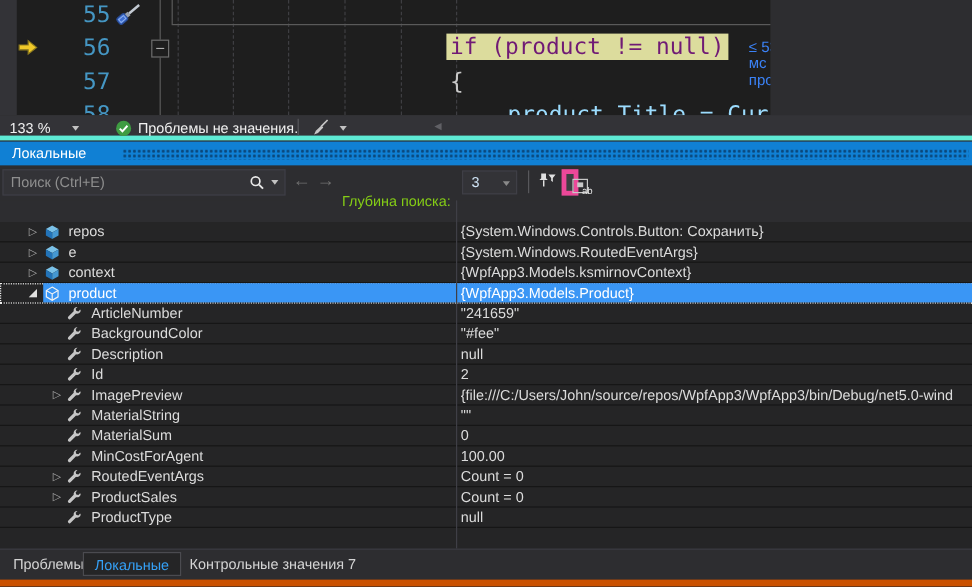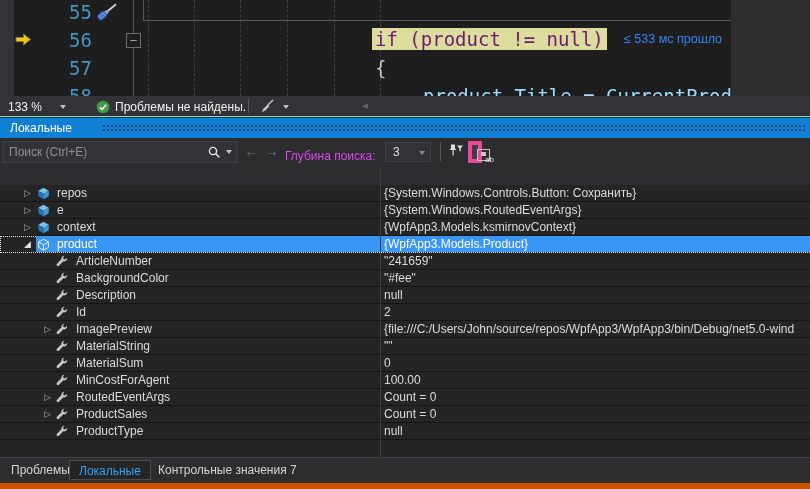--- a/index.html
+++ b/index.html
@@ -1,38 +1,38 @@
 <!DOCTYPE html>
 <html><head>
 <meta charset="utf-8">
 <style>
   html,body{margin:0;padding:0;background:#1e1e1e}
   .screen{position:relative;width:810px;height:489px;overflow:hidden;background:#2d2d30;
           font-family:"Liberation Sans",sans-serif;color:#dcdcdc;-webkit-font-smoothing:antialiased}
 
   
-  .editor{position:absolute;left:0;top:0;width:731px;height:96px;background:#1e1e1e;overflow:hidden}
+  .editor{position:absolute;left:0;top:0;width:642px;height:96px;background:#1e1e1e;overflow:hidden}
   .gutter{position:absolute;left:0;top:0;width:14px;height:96px;background:#333337}
   .lnum{position:absolute;left:0;width:92px;text-align:right;font:19px/24px "DejaVu Sans Mono",monospace;color:#4596c3}
   .guide{position:absolute;top:0;height:96px;width:0;border-left:1px dashed #3e3e42}
   .outline-line{position:absolute;left:133px;top:0;width:1px;height:96px;background:#5a5a5a}
   .box-v{position:absolute;left:143px;top:0;width:1px;height:20px;background:#5a5a5a}
   .box-h{position:absolute;left:143px;top:20px;width:667px;height:1px;background:#5a5a5a}
   .collapse-box{position:absolute;left:126px;top:33px;width:13px;height:13px;background:#1e1e1e;
                 border:1px solid #6d6d6d;color:#c8c8c8;font:11px/11px "DejaVu Sans Mono",monospace;text-align:center}
   .code{position:absolute;font:19px/24px "DejaVu Sans Mono",monospace;white-space:pre}
   .stmt-hl{background:#dcdc9d;color:#701a75;padding:0 3px}
   .brace{color:#c8c8c8}
   .ident{color:#9cdcfe}
   .perf-tip{position:absolute;left:624px;top:32px;font-size:12.5px;color:#3b82f6}
   .cur-arrow{position:absolute;left:15px;top:32px}
   .screwdriver{position:absolute;left:95px;top:-1px}
 
   
-  .estatus{position:absolute;left:0;top:96px;width:810px;height:21px;background:#333337;border-bottom:1px solid #5eead4;box-sizing:border-box}
+  .estatus{position:absolute;left:0;top:96px;width:810px;height:21px;background:#333337;border-bottom:4px solid #5eead4;box-sizing:border-box}
   .estatus .zoom-label{position:absolute;left:8px;top:4px;font-size:12px;color:#f1f1f1}
   .caret{position:absolute;width:0;height:0;border-left:3.5px solid transparent;border-right:3.5px solid transparent;border-top:4px solid #c2c2c2}
   .estatus .zoom-caret{left:60px;top:9px}
   .estatus .check{position:absolute;left:96px;top:4px}
   .estatus .msg{position:absolute;left:115px;top:4px;font-size:12px;color:#f1f1f1}
   .vsep{position:absolute;width:1px;background:#58585c}
   .estatus .sep1{left:248px;top:3px;height:14px}
   .estatus .broom{position:absolute;left:259px;top:3px}
   .estatus .broom-caret{left:283px;top:9px}
   .estatus .scroll-left{position:absolute;left:360px;top:4px;font-size:10px;color:#606065}
@@ -46,21 +46,21 @@
   
   .toolbar{position:absolute;left:0;top:138px;width:810px;height:29px;background:#2d2d30}
   .search{position:absolute;left:2px;top:3px;width:236px;height:22px;background:#333337;border:1px solid #3f3f46;
           color:#c8c8c8;padding:0 44px 0 6px;font:12px "Liberation Sans",sans-serif;box-sizing:border-box;outline:none}
   .search::placeholder{color:#8f8f8f}
   .tb-ic{position:absolute}
   .mag{left:207px;top:7px}
   .mag-caret{left:226px;top:12px}
   .nav{position:absolute;top:5px;font-size:15px;color:#6f6f6f;line-height:16px}
   .nav.back{left:244px}.nav.fwd{left:264px}
-  .depth-label{position:absolute;left:285px;top:11px;font-size:12px;color:#d946ef}
+  .depth-label{position:absolute;left:285px;top:23px;font-size:12px;color:#84cc16}
   .depth-box{position:absolute;left:385px;top:4px;width:46px;height:20px;background:#333337;border:1px solid #3f3f46;box-sizing:border-box}
   .depth-box .val{position:absolute;left:7px;top:2px;font-size:12px;color:#cfe3f5}
   .depth-box .dd{right:5px;top:8px;position:absolute;width:0;height:0;border-left:3.5px solid transparent;border-right:3.5px solid transparent;border-top:4px solid #8a8a8a}
   .toolbar .sep2{left:440px;top:4px;height:19px}
   .pinbtn{position:absolute;left:446px;top:5px;width:20px;height:19px}
   .abbtn{position:absolute;left:468px;top:3px;width:14px;height:22px;border:4px solid #ec4899;background:#3e3e42;box-sizing:border-box}
   .abbtn .frame{position:absolute;left:5px;top:4px;width:13px;height:12px;border:1px solid #c8c8c8;box-sizing:border-box}
   .abbtn .chip{position:absolute;left:3px;top:2px;width:5px;height:4px;background:#c8c8c8}
   .abbtn .ab{position:absolute;left:7px;top:6px;font-size:8px;color:#e6e6e6;line-height:8px}
 
@@ -139,21 +139,21 @@
 
   <div class="estatus">
     <span class="zoom-label">133 %</span>
     <span class="caret zoom-caret"></span>
     <span class="check">
       <svg width="14" height="14" viewBox="0 0 14 14">
         <circle cx="7" cy="7" r="6.3" fill="#3f9c42"></circle>
         <path d="M3.8 7.2 L6 9.4 L10.2 4.8" fill="none" stroke="#fff" stroke-width="1.6"></path>
       </svg>
     </span>
-    <span class="msg">Проблемы не найдены.</span>
+    <span class="msg">Проблемы не значения.</span>
     <span class="vsep sep1"></span>
     <span class="broom">
       <svg width="16" height="15" viewBox="0 0 16 15">
         <path d="M14 1 L8.7 6.3" stroke="#c6c6c6" stroke-width="1.4" fill="none"></path>
         <path d="M8.8 5.6 L10.4 7.2 L6 11.8 L2.8 13 L4.2 9.9 Z" fill="#c6c6c6"></path>
       </svg>
     </span>
     <span class="caret broom-caret"></span>
     <span class="scroll-left">◄</span>
   </div>

